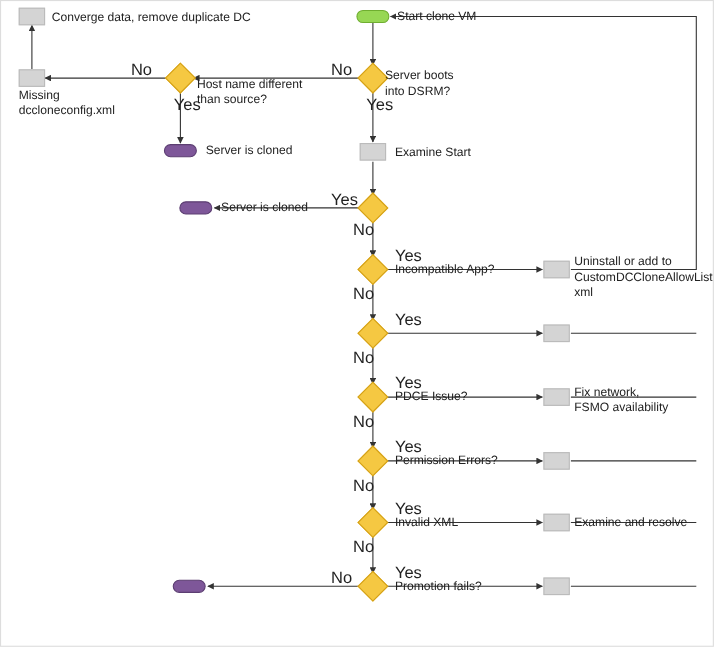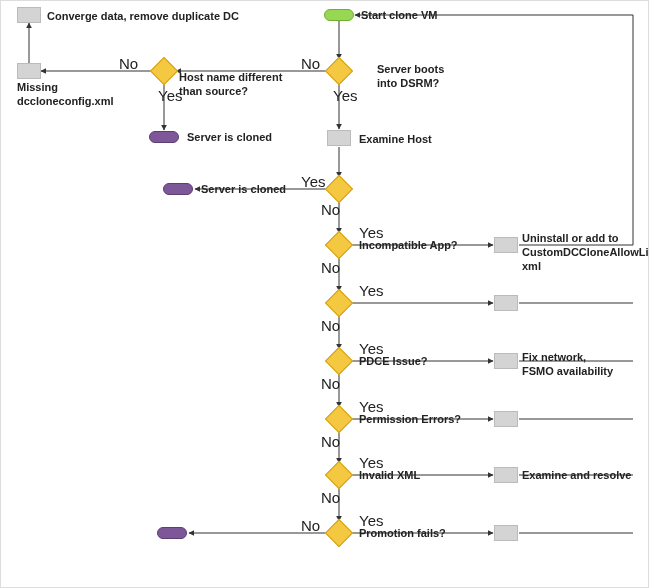--- a/index.html
+++ b/index.html
@@ -48,21 +48,20 @@
   .decision {
     width: 20px; height: 20px;
     background: #f5c842;
     border: 1px solid #d4a017;
     transform: rotate(45deg);
   }
   .label {
     position: absolute;
     line-height: 1.25;
     white-space: pre;
-    font-weight: bold;
   }
   .edge-label {
     position: absolute;
     font-size: 15px;
     color: #222;
   }
   .bold { font-weight: 600; }
 </style>
 </head>
 <body>
@@ -125,27 +124,27 @@
     <path d="M151,70 H40" marker-end="url(#arr)"></path>
 
     <path d="M28,62 V22" marker-end="url(#arr)"></path>
   </g>
 </svg>
 
 <div class="node start" style="left:323px; top:8px"></div>
 <div class="label" style="left:360px; top:8px">Start clone VM</div>
 
 <div class="node decision" style="left:328px; top:60px"></div>
-<div class="label" style="left:376px; top:62px">Server boots
+<div class="label" style="left:349px; top:62px">Server boots
 into DSRM?</div>
 <div class="edge-label" style="left:332px; top:86px">Yes</div>
 <div class="edge-label" style="left:300px; top:54px">No</div>
 
 <div class="node proc" style="left:326px; top:129px"></div>
-<div class="label" style="left:358px; top:132px">Examine Host</div>
+<div class="label" style="left:358px; top:132px">Examine Start</div>
 
 <div class="node decision" style="left:328px; top:178px"></div>
 <div class="edge-label" style="left:300px; top:172px">Yes</div>
 <div class="edge-label" style="left:320px; top:200px">No</div>
 
 <div class="node end" style="left:162px; top:182px"></div>
 <div class="label" style="left:200px; top:182px">Server is cloned</div>
 
 <div class="node decision" style="left:328px; top:234px"></div>
 <div class="label" style="left:358px; top:238px">Incompatible App?</div>

